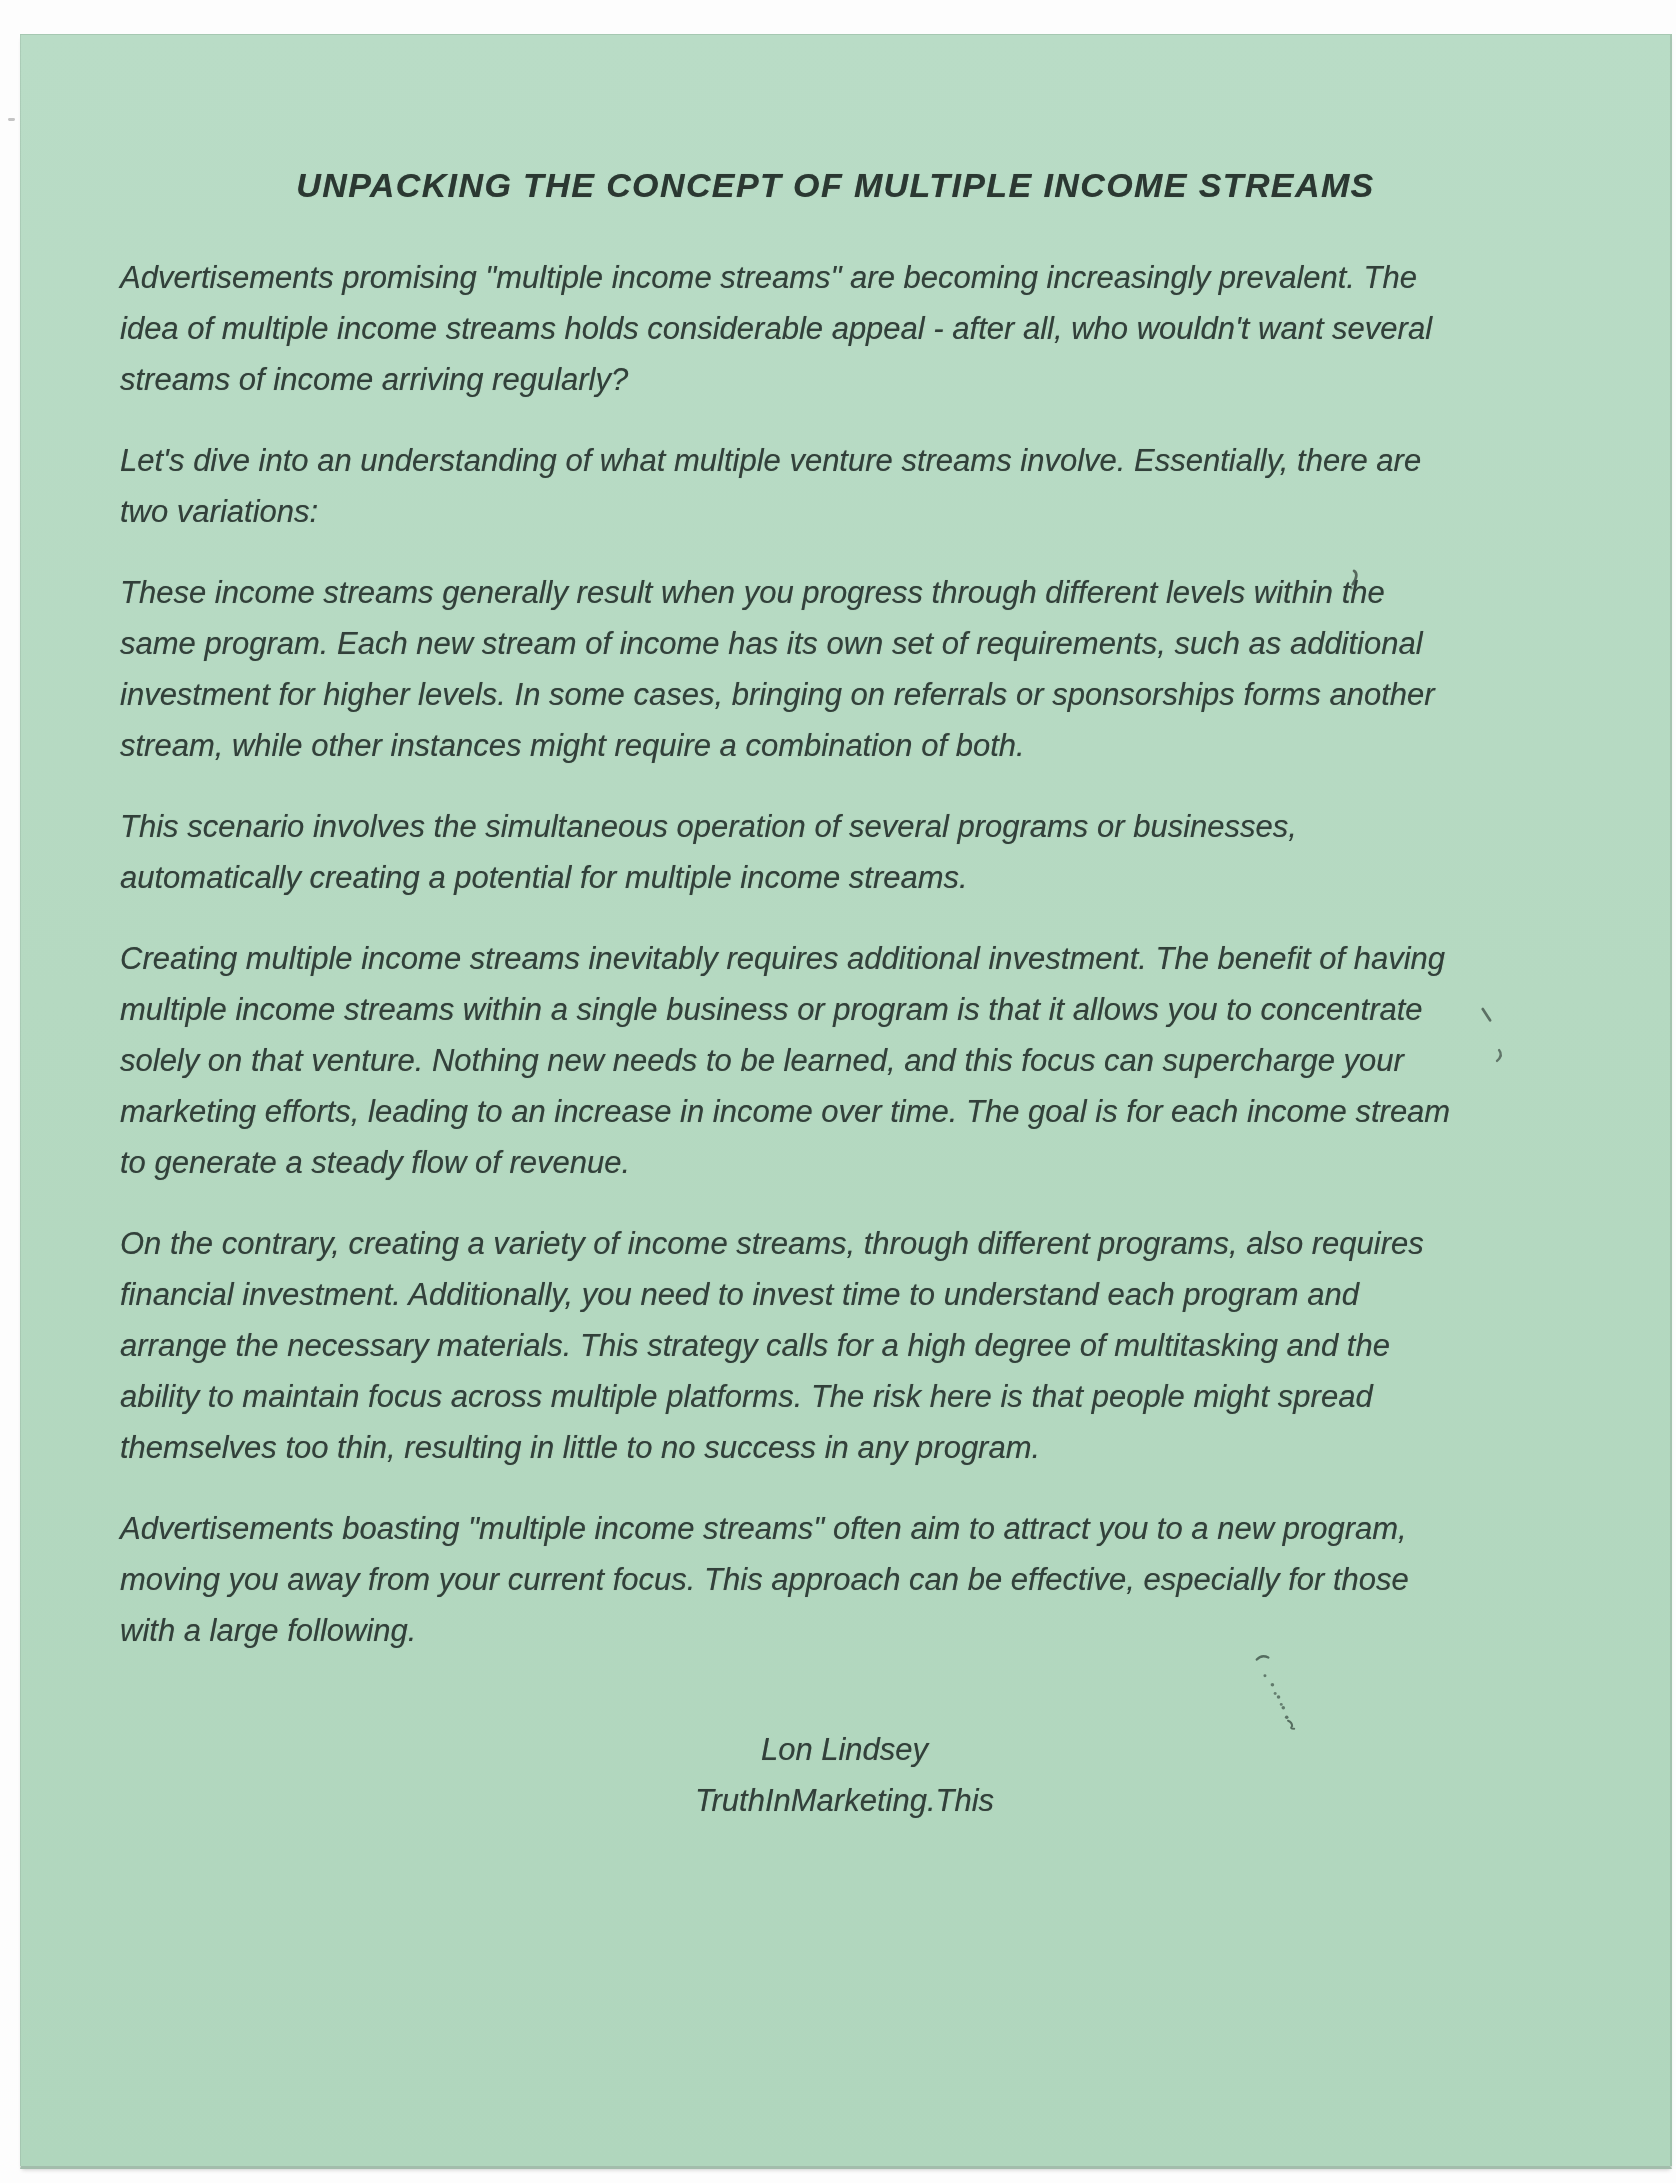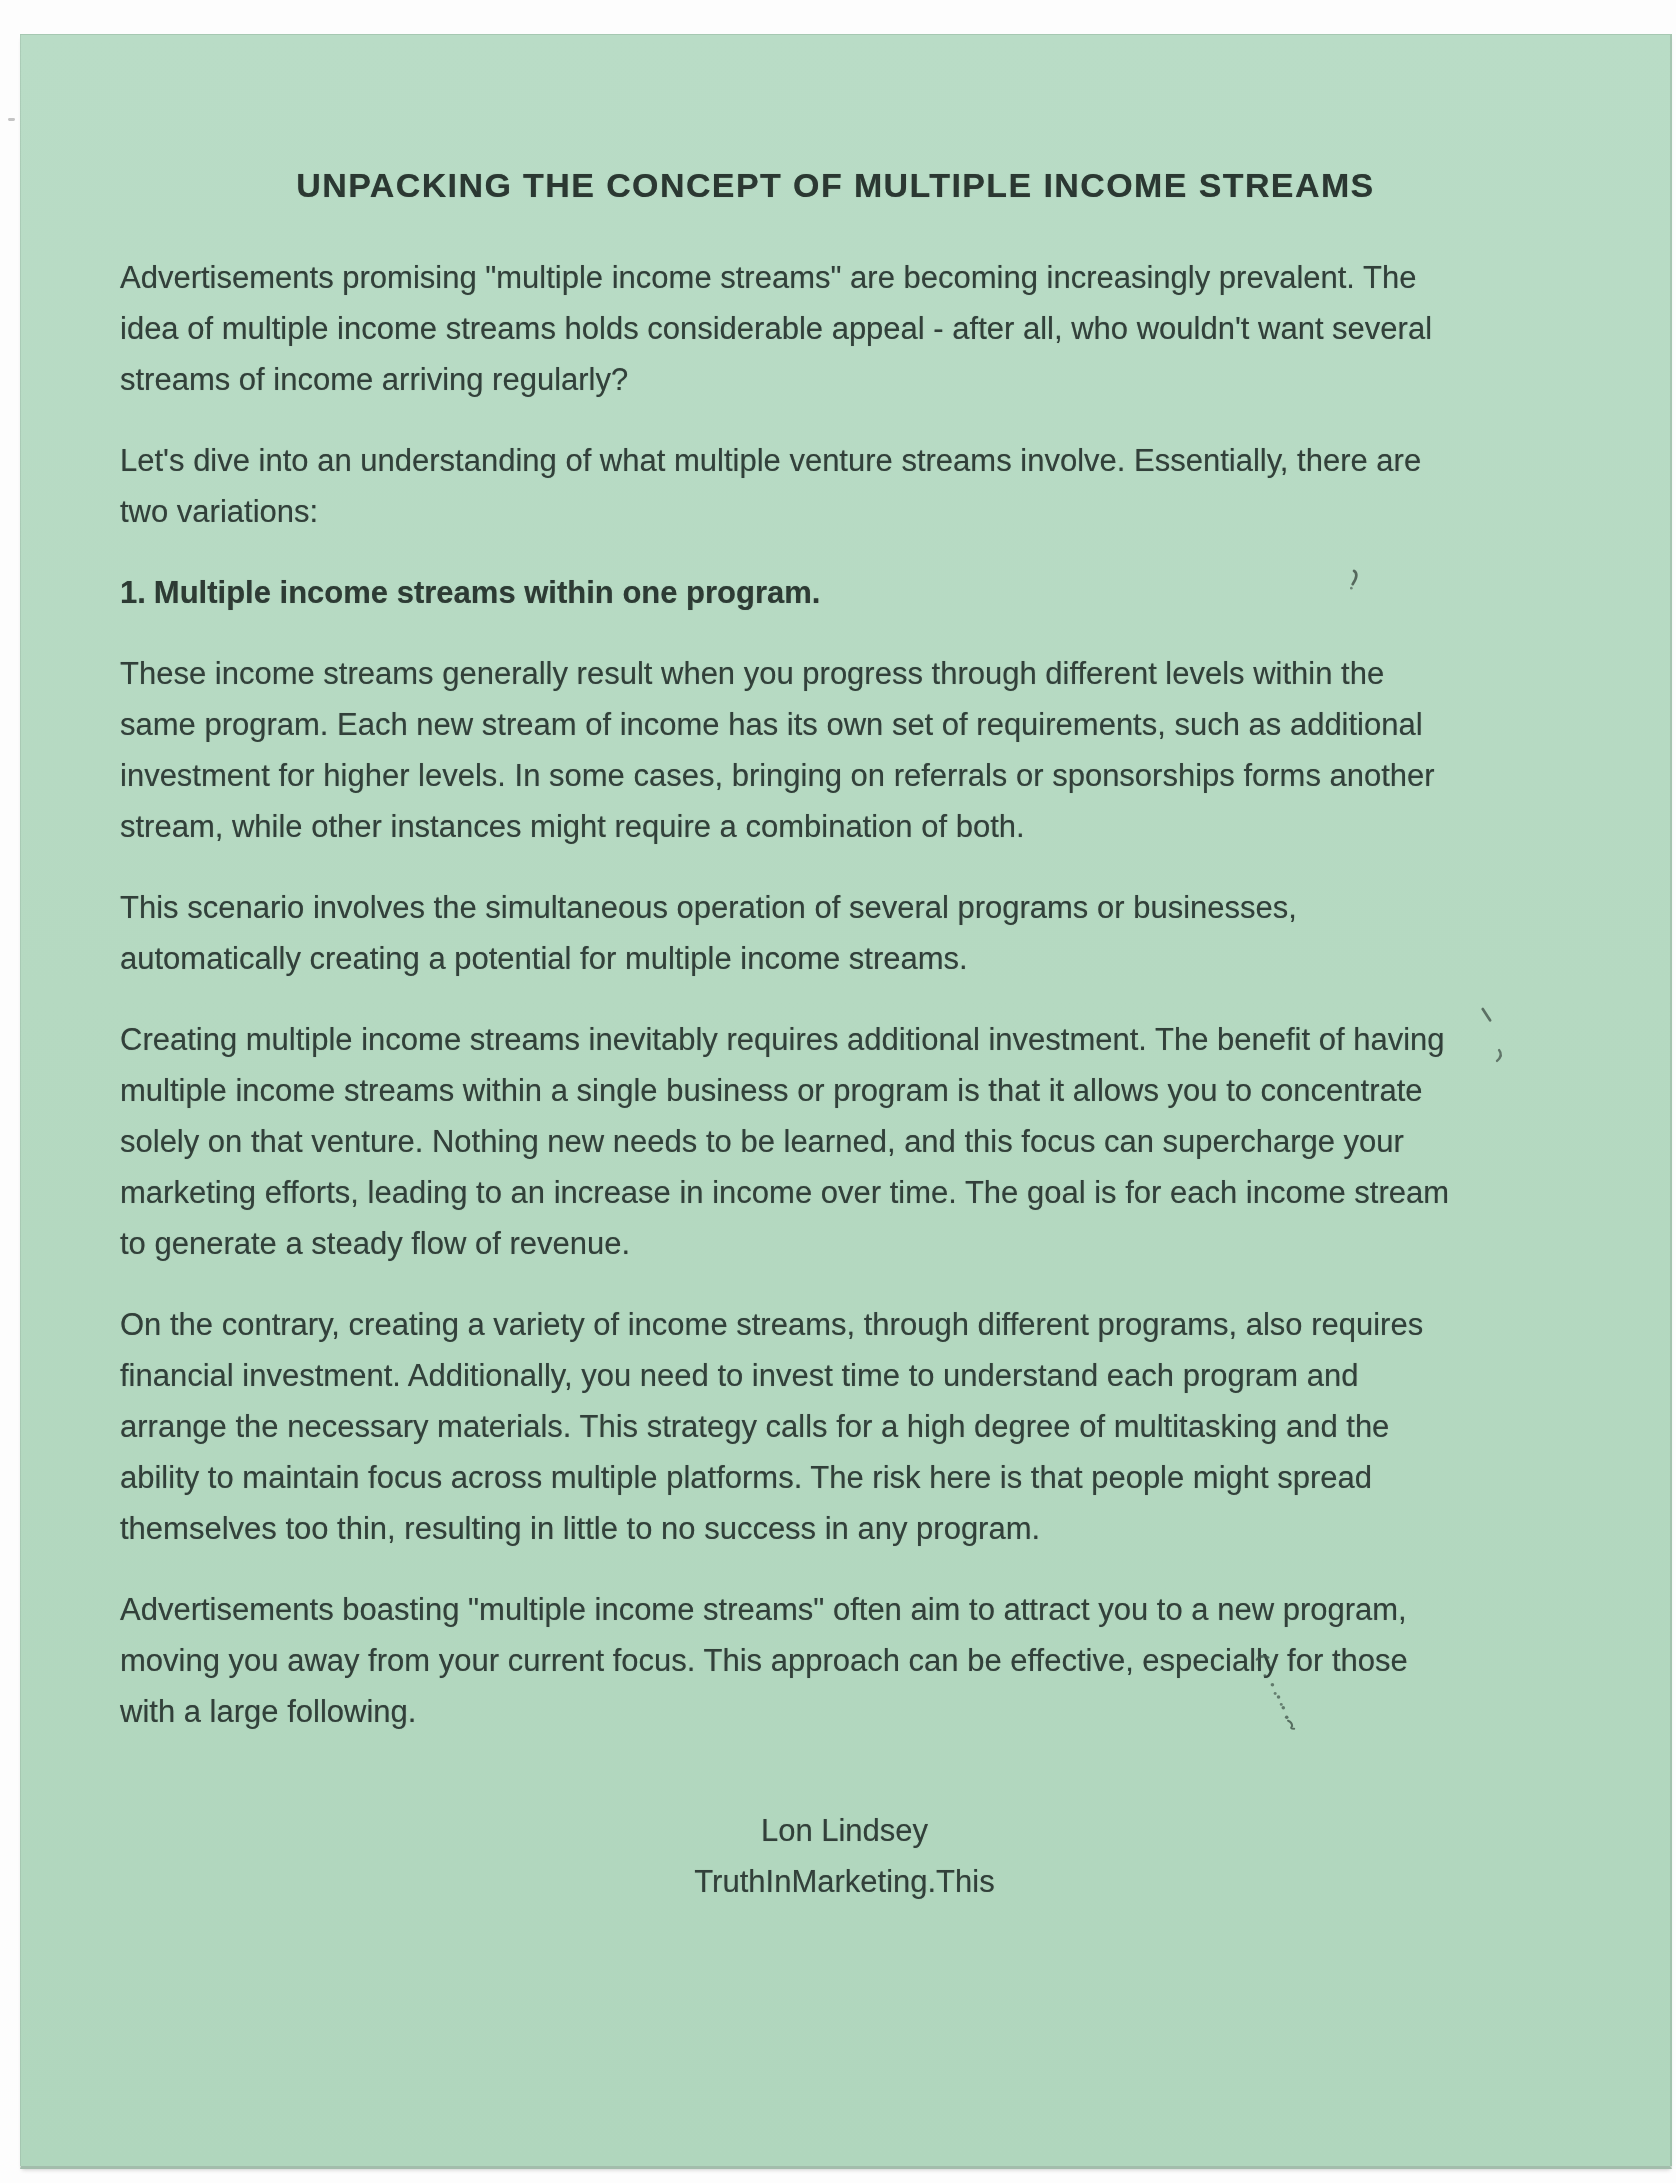--- a/index.html
+++ b/index.html
@@ -23,20 +23,21 @@
     border-left: 1.4px solid rgba(140,165,148,0.30);
     border-right: 2px solid rgba(140,165,148,0.40);
     border-bottom: 3.4px solid #a3bdac;
     box-sizing: border-box;
     box-shadow: 0 2.7px 4px -2px rgba(0,0,0,0.18);
   }
   .content {
     position: absolute;
     left: 99px; right: 101px; top: 125px;
     color: #32403a;
+    font-style: italic;
   }
   .doc-title {
     font-size: 34px;
     font-weight: 700;
     line-height: 51px;
     letter-spacing: 1.4px;
     text-align: center;
     color: #2b3832;
     margin: 0 -81px 41px -99px;
     text-shadow: 0 0 0.7px rgba(43,56,50,0.55);
@@ -74,21 +75,20 @@
 
       <h1 class="doc-title">UNPACKING THE CONCEPT OF MULTIPLE INCOME STREAMS</h1>
 
       <p class="para">Advertisements promising "multiple income streams" are becoming increasingly prevalent. The
 idea of multiple income streams holds considerable appeal - after all, who wouldn't want several
 streams of income arriving regularly?</p>
 
       <p class="para">Let's dive into an understanding of what multiple venture streams involve. Essentially, there are
 two variations:</p>
 
-      <p class="nheading"><span class="num">1.</span><span>Multiple income streams within one program.</span></p>
 
       <p class="para">These income streams generally result when you progress through different levels within the
 same program. Each new stream of income has its own set of requirements, such as additional
 investment for higher levels. In some cases, bringing on referrals or sponsorships forms another
 stream, while other instances might require a combination of both.</p>
 
 
       <p class="para">This scenario involves the simultaneous operation of several programs or businesses,
 automatically creating a potential for multiple income streams.</p>
 

